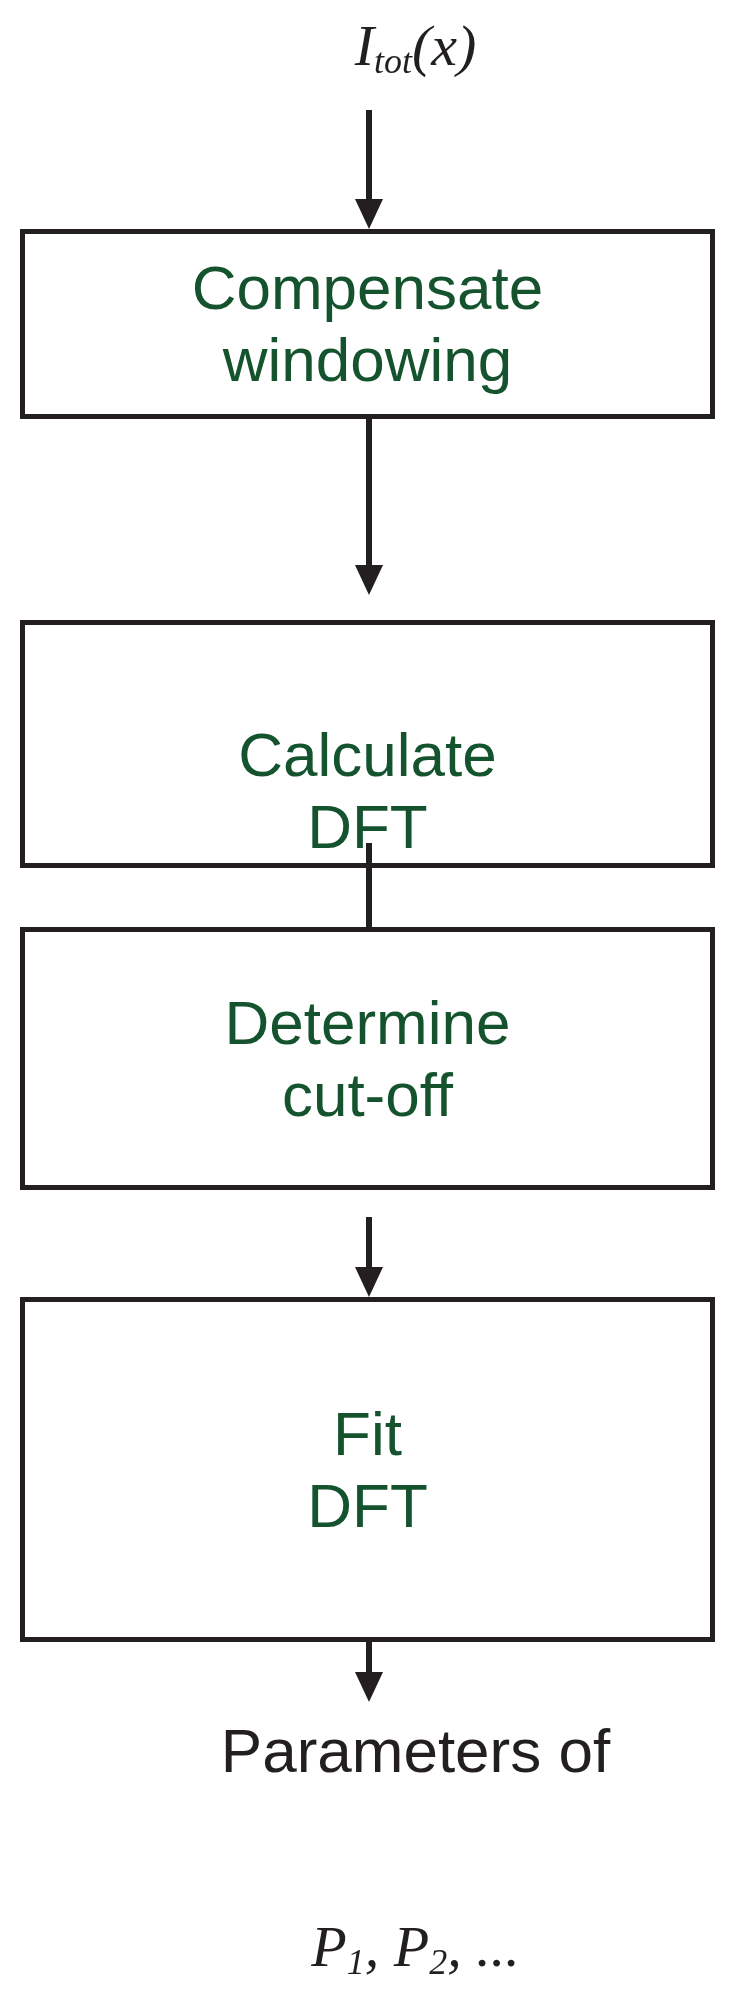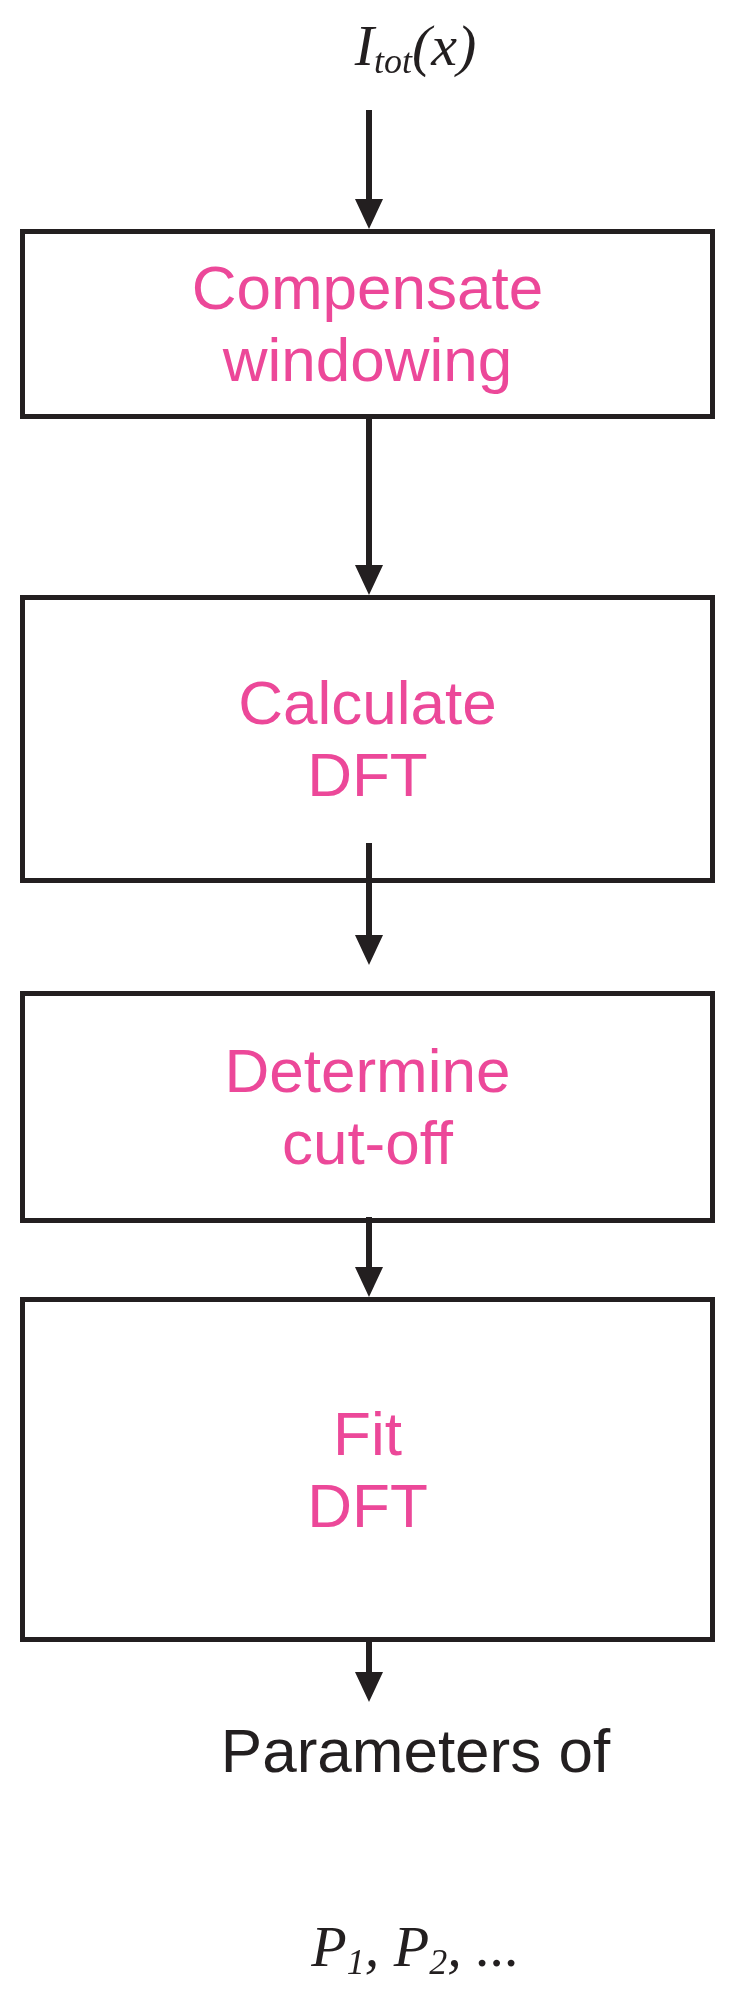--- a/index.html
+++ b/index.html
@@ -61,26 +61,26 @@
     border: 5px solid #231f20;
     background: #ffffff;
     display: flex;
     align-items: center;
     justify-content: center;
     text-align: center;
   }
   .box-label {
     font-size: 62px;
     line-height: 1.16;
-    color: #ec4899;
+    color: #14532d;
     white-space: pre-line;
   }
   #box-1 { top: 229px;  height: 190px; }
-  #box-2 { top: 595px;  height: 288px; }
-  #box-3 { top: 991px;  height: 232px; }
+  #box-2 { top: 620px;  height: 248px; align-items: flex-end; }
+  #box-3 { top: 927px;  height: 263px; }
   #box-4 { top: 1297px; height: 345px; justify-content: center; }
   
   .arrow {
     position: absolute;
     left: 355px;
     width: 28px;
   }
   .arrow .stem {
     position: absolute;
     left: 11px;

